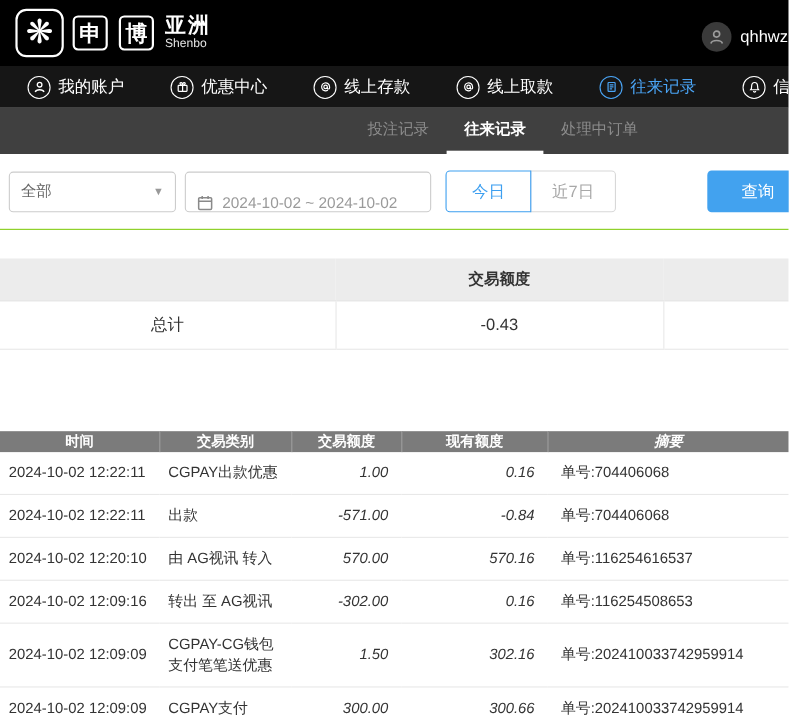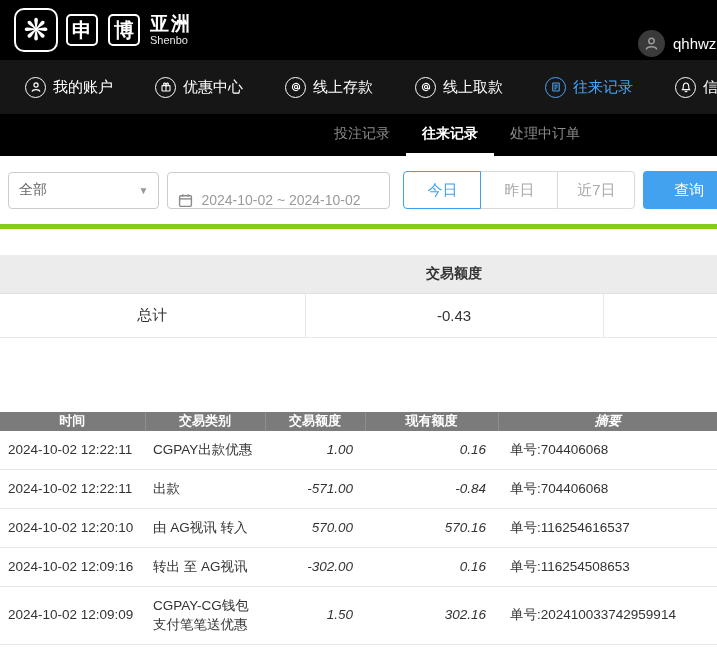--- a/index.html
+++ b/index.html
@@ -11,43 +11,43 @@
     padding:0 14px; position:relative; }
   .brand { display:flex; align-items:center; gap:8px; color:#fff; cursor:pointer; }
   .flower { width:44px; height:44px; border:2px solid #fff; border-radius:10px;
     display:flex; align-items:center; justify-content:center; font-size:30px; line-height:1; }
   .charbox { width:32px; height:32px; border:2px solid #fff; border-radius:5px;
     display:flex; align-items:center; justify-content:center; font-size:20px; font-weight:bold; }
   .charbox + .charbox { margin-left:2px; }
   .brand-right { display:flex; flex-direction:column; line-height:1.1; margin-left:2px; }
   .brand-region { font-size:19px; font-weight:bold; letter-spacing:2px; }
   .brand-sub { font-size:11px; color:#e6e6e6; }
-  .user { position:absolute; left:638px; top:13px; height:60px; display:flex;
+  .user { position:absolute; left:638px; top:3px; height:60px; display:flex;
     align-items:center; gap:8px; color:#fff; font-size:15px; white-space:nowrap; cursor:pointer; }
   .avatar { width:27px; height:27px; border-radius:50%; background:#3a3a3a; flex:none;
     display:flex; align-items:center; justify-content:center; color:#9c9c9c; }
 
   
-  .mainnav { height:54px; background:#161616; display:flex; align-items:center;
+  .mainnav { height:38px; background:#161616; display:flex; align-items:center;
     padding:0 4px; color:#fff; }
   .nav-item { display:flex; align-items:center; gap:7px; padding:0 21px; height:100%;
     font-size:15px; cursor:pointer; white-space:nowrap; }
   .nav-item.active { color:#4aa4f5; }
   .nav-icon { width:21px; height:21px; border:1.5px solid currentColor; border-radius:50%;
     display:inline-flex; align-items:center; justify-content:center; flex:none; }
 
   
-  .subtabs { height:42px; background:#000000; display:flex; align-items:stretch; padding-left:318px; }
+  .subtabs { height:42px; background:#404040; display:flex; align-items:stretch; padding-left:318px; }
   .subtab { display:flex; align-items:center; padding:0 16px; font-size:14px; color:#8c8c8c;
     border-bottom:3px solid transparent; cursor:pointer; white-space:nowrap; }
   .subtab.active { color:#fff; border-bottom-color:#fff; font-weight:bold; }
 
   
   .filters { display:flex; align-items:center; padding:15px 8px; gap:8px;
-    border-bottom:5px solid #84cc16; background:#fff; }
+    border-bottom:1px solid #84cc16; background:#fff; }
   .select { width:152px; height:37px; border:1px solid #ccc; border-radius:4px;
     display:flex; align-items:center; justify-content:space-between; padding:0 10px;
     font-size:14px; color:#666; cursor:pointer; }
   .chev { color:#999; font-size:10px; }
   .datebox { width:224px; height:37px; border:1px solid #ccc; border-radius:4px;
     display:flex; align-items:flex-end; gap:8px; padding:0 10px; font-size:14px;
     color:#9a9a9a; cursor:text; }
   .btn-group { display:flex; margin-left:5px; }
   .qbtn { height:38px; width:78px; background:#fff; border:1px solid #d8d8d8; color:#a8a8a8;
     font-size:15px; display:flex; align-items:center; justify-content:center;
@@ -179,21 +179,20 @@
         <rect x="1.5" y="2.5" width="11" height="10" rx="1"></rect>
         <line x1="1.5" y1="5.5" x2="12.5" y2="5.5"></line>
         <line x1="4.5" y1="1.2" x2="4.5" y2="3.6"></line>
           <line x1="9.5" y1="1.2" x2="9.5" y2="3.6"></line>
       </svg>
     </span>
     <span>2024-10-02 ~ 2024-10-02</span>
   </div>
   <div class="btn-group">
     <div class="qbtn active">今日</div>
-    <div class="qbtn">昨日</div>
     <div class="qbtn">近7日</div>
   </div>
   <button class="search-btn">查询</button>
 </div>
 
 <table class="summary">
   <colgroup>
       <col style="width:305px">
       <col style="width:298px">
       <col style="width:114px">

